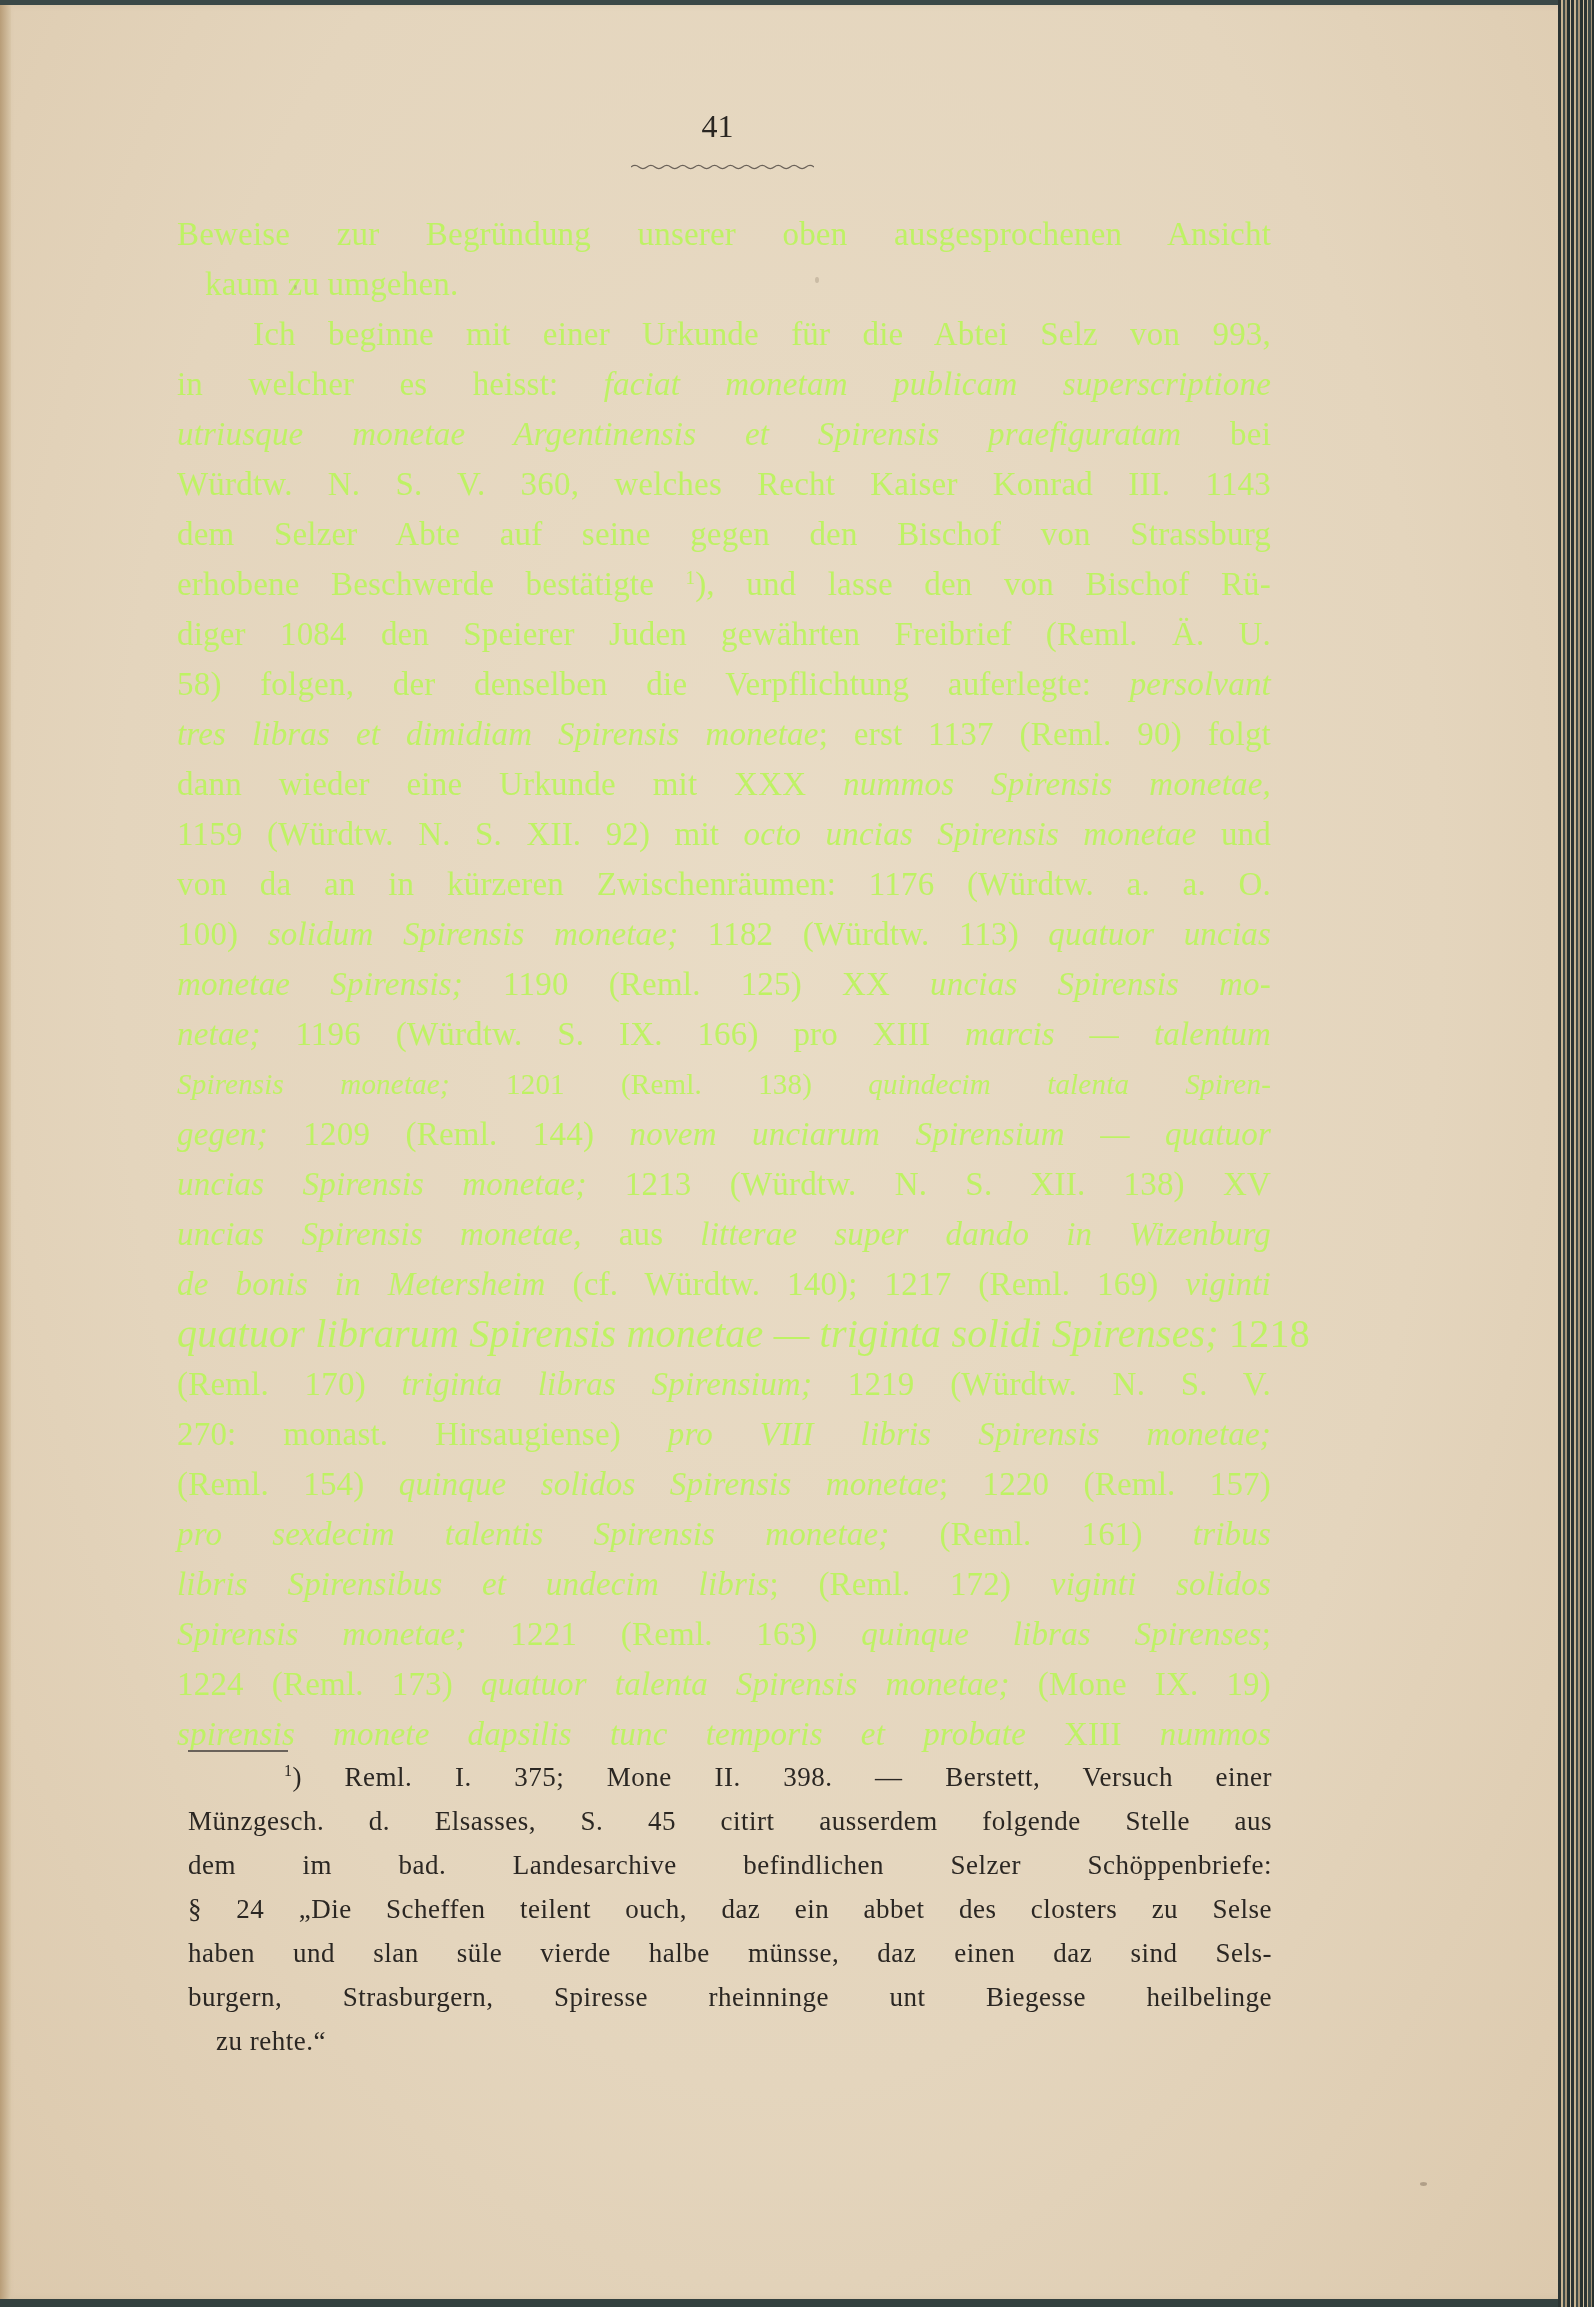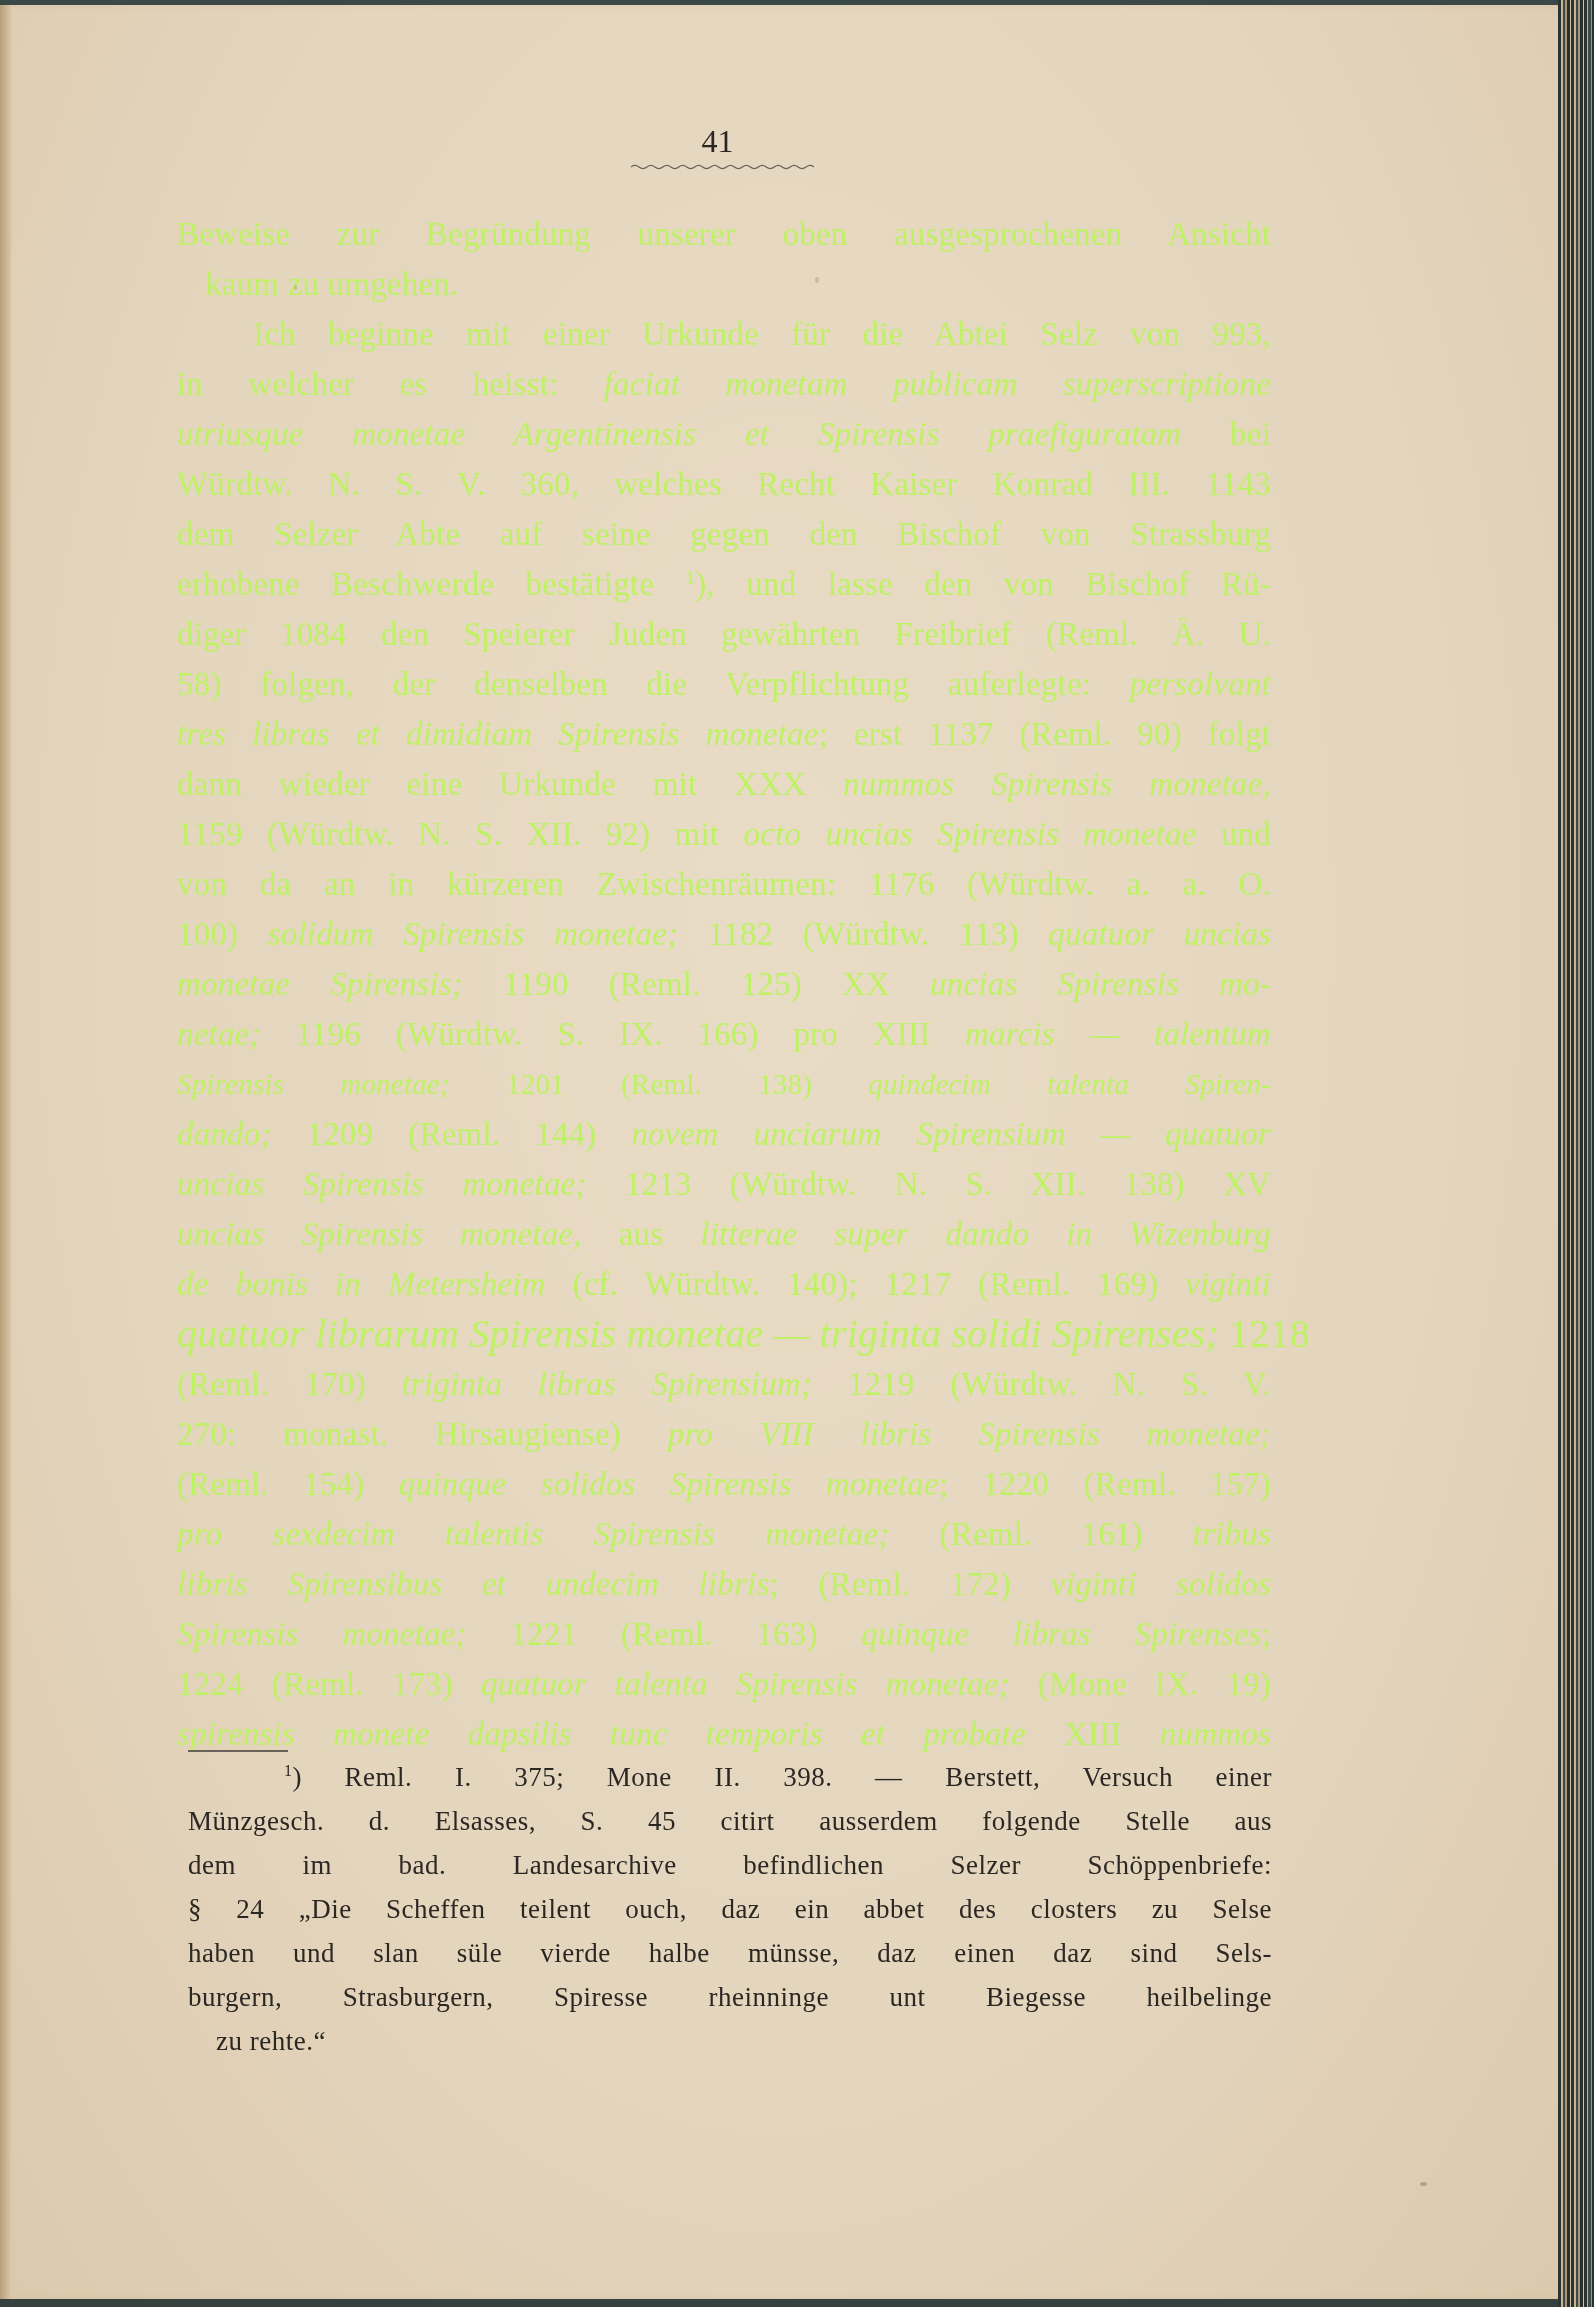--- a/index.html
+++ b/index.html
@@ -27,21 +27,21 @@
     background: repeating-linear-gradient(to right,
       #2b3433 0px, #2b3433 3.2px, #c9b592 3.2px, #c9b592 4.8px,
       #3e4a47 4.8px, #3e4a47 7.2px, #a89577 7.2px, #a89577 8.8px,
       #27312f 8.8px, #27312f 12px, #d3c1a0 12px, #d3c1a0 12.8px);
   }
   .bottom-edge {
     position: absolute; left: 0; top: 2299px; width: 1558px; height: 8px;
     background: #34413f;
   }
   .page-number {
-    position: absolute; left: 0; width: 1435px; top: 123px;
+    position: absolute; left: 0; width: 1435px; top: 108px;
     text-align: center; font-size: 32px; color: #2a2622;
     font-family: "Liberation Serif", serif;
   }
   .ornament {
     position: absolute; left: 631px; top: 163px; width: 183px; height: 8px;
   }
   .body-text {
     position: absolute; left: 177px; width: 1094px; top: 209px;
     color: #bef264; font-family: "Liberation Serif", serif;
     font-size: 33px;
@@ -95,21 +95,21 @@
     <div class="line"><span>diger 1084 den Speierer Juden gewährten Freibrief (Reml. Ä. U.</span></div>
     <div class="line"><span>58) folgen, der denselben die Verpflichtung auferlegte: </span><span class="seg-i">persolvant</span></div>
     <div class="line"><span class="seg-i">tres libras et dimidiam Spirensis monetae</span><span>; erst 1137 (Reml. 90) folgt</span></div>
     <div class="line"><span>dann wieder eine Urkunde mit XXX </span><span class="seg-i">nummos Spirensis monetae,</span></div>
     <div class="line"><span>1159 (Würdtw. N. S. XII. 92) mit </span><span class="seg-i">octo uncias Spirensis monetae</span><span> und</span></div>
     <div class="line"><span>von da an in kürzeren Zwischenräumen: 1176 (Würdtw. a. a. O.</span></div>
     <div class="line"><span>100) </span><span class="seg-i">solidum Spirensis monetae;</span><span> 1182 (Würdtw. 113) </span><span class="seg-i">quatuor uncias</span></div>
     <div class="line"><span class="seg-i">monetae Spirensis;</span><span> 1190 (Reml. 125) XX </span><span class="seg-i">uncias Spirensis mo-</span></div>
     <div class="line" style="font-size: 33px;"><span class="seg-i">netae;</span><span> 1196 (Würdtw. S. IX. 166) pro XIII </span><span class="seg-i">marcis — talentum</span></div>
     <div class="line" style="font-size: 29px;"><span class="seg-i">Spirensis monetae;</span><span> 1201 (Reml. 138) </span><span class="seg-i">quindecim talenta Spiren-</span></div>
-    <div class="line"><span class="seg-i">dando;</span><span> 1209 (Reml. 144) </span><span class="seg-i">novem unciarum Spirensium — quatuor</span></div>
+    <div class="line"><span class="seg-i">gegen;</span><span> 1209 (Reml. 144) </span><span class="seg-i">novem unciarum Spirensium — quatuor</span></div>
     <div class="line"><span class="seg-i">uncias Spirensis monetae;</span><span> 1213 (Würdtw. N. S. XII. 138) XV</span></div>
     <div class="line"><span class="seg-i">uncias Spirensis monetae,</span><span> aus </span><span class="seg-i">litterae super dando in Wizenburg</span></div>
     <div class="line" style="font-size: 33px;"><span class="seg-i">de bonis in Metersheim</span><span> (cf. Würdtw. 140); 1217 (Reml. 169) </span><span class="seg-i">viginti</span></div>
     <div class="line" style="font-size: 40px;"><span class="seg-i">quatuor librarum Spirensis monetae — triginta solidi Spirenses;</span><span> 1218</span></div>
     <div class="line"><span>(Reml. 170) </span><span class="seg-i">triginta libras Spirensium;</span><span> 1219 (Würdtw. N. S. V.</span></div>
     <div class="line" style="font-size: 33px;"><span>270: monast. Hirsaugiense) </span><span class="seg-i">pro VIII libris Spirensis monetae;</span></div>
     <div class="line"><span>(Reml. 154) </span><span class="seg-i">quinque solidos Spirensis monetae</span><span>; 1220 (Reml. 157)</span></div>
     <div class="line"><span class="seg-i">pro sexdecim talentis Spirensis monetae;</span><span> (Reml. 161) </span><span class="seg-i">tribus</span></div>
     <div class="line"><span class="seg-i">libris Spirensibus et undecim libris</span><span>; (Reml. 172) </span><span class="seg-i">viginti solidos</span></div>
     <div class="line"><span class="seg-i">Spirensis monetae;</span><span> 1221 (Reml. 163) </span><span class="seg-i">quinque libras Spirenses</span><span>;</span></div>

